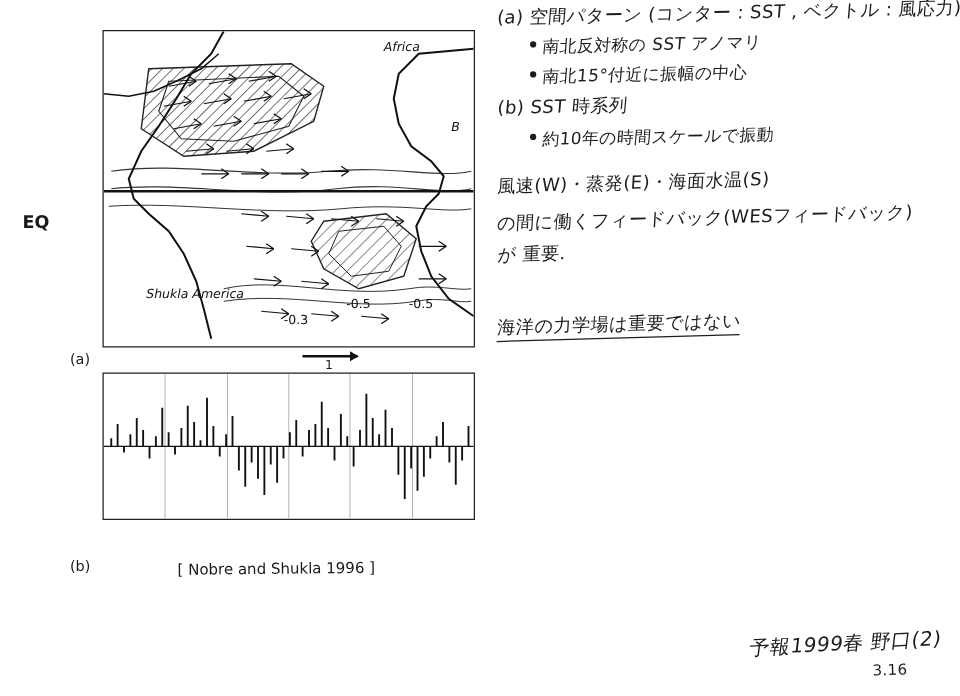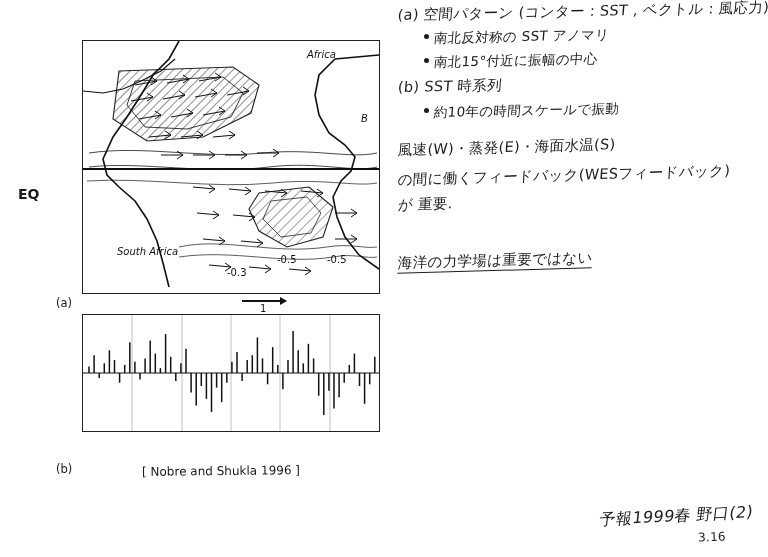--- a/index.html
+++ b/index.html
@@ -83,21 +83,21 @@
     margin-top: 3px;
     margin-right: 26px;
     transform: rotate(-2deg);
     display: inline-block;
   }
 
   
   #figure {
     position: absolute;
     left: 54px;
-    top: 40px;
+    top: 24px;
     width: 330px;
   }
 
   
   #map-panel {
     position: relative;
     width: 296px;
     height: 252px;
     margin-left: 28px;
     border: 1.4px solid #222;
@@ -366,21 +366,21 @@
             <line x1="188" y1="228" x2="182" y2="224"></line>
             <line x1="188" y1="228" x2="182" y2="232"></line>
           <line x1="206" y1="228" x2="228" y2="230"></line>
             <line x1="228" y1="230" x2="222" y2="226"></line>
             <line x1="228" y1="230" x2="222" y2="234"></line>
         </g>
       </g>
     </svg>
 
     <span class="map-text" style="left:224px; top:8px;">Africa</span>
-    <span class="map-text" style="left:34px;  top:205px;">South Africa</span>
+    <span class="map-text" style="left:34px;  top:205px;">Shukla America</span>
     <span class="map-text" style="left:278px; top:72px;">B</span>
     <span class="map-text" style="left:144px; top:226px; font-style:normal;">-0.3</span>
     <span class="map-text" style="left:194px; top:213px; font-style:normal;">-0.5</span>
     <span class="map-text" style="left:244px; top:213px; font-style:normal;">-0.5</span>
   </div>
 
   <div id="eq-big">EQ</div>
 
   <div id="scale-row">
     <div id="scale-arrow"></div>

